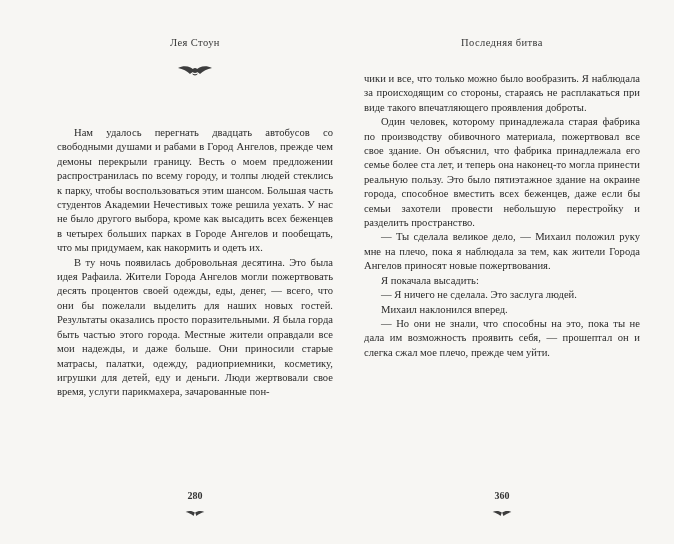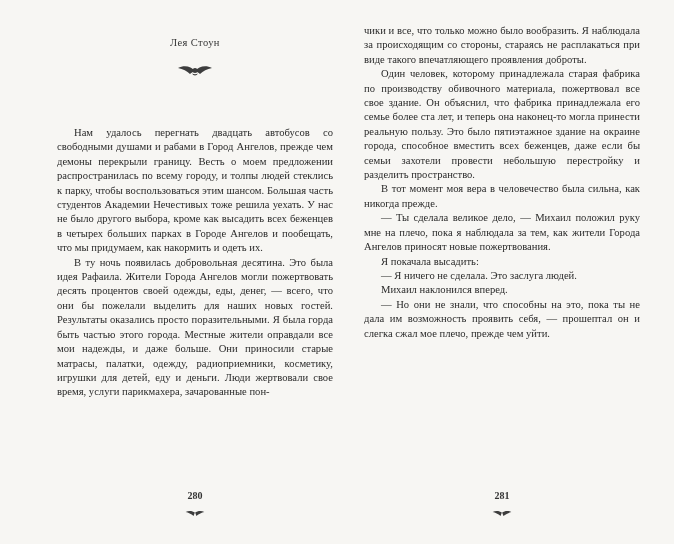--- a/index.html
+++ b/index.html
@@ -78,34 +78,34 @@
           <svg width="20" height="8" viewBox="0 0 60 20">
             <path class="ink" d="M30 6 C22 0 10 0 2 4 C10 6 18 10 26 16 C27 12 28 8 30 6 Z"></path>
             <path class="ink" d="M30 6 C38 0 50 0 58 4 C50 6 42 10 34 16 C33 12 32 8 30 6 Z"></path>
           </svg>
         </span>
       </div>
     </div>
   </div>
 
   <div class="page page-right">
+    <div class="running-head">Последняя битва</div>
 
     <div class="text-block">
       <p class="no-indent">чики и все, что только можно было вообразить. Я наблюдала за происходящим со стороны, стараясь не расплакаться при виде такого впечатляющего проявления доброты.</p>
       <p>Один человек, которому принадлежала старая фабрика по производству обивочного материала, пожертвовал все свое здание. Он объяснил, что фабрика принадлежала его семье более ста лет, и теперь она наконец-то могла принести реальную пользу. Это было пятиэтажное здание на окраине города, способное вместить всех беженцев, даже если бы семьи захотели провести небольшую перестройку и разделить пространство.</p>
-      <p>В тот момент моя вера в человечество была сильна, как никогда прежде.</p>
       <p>— Ты сделала великое дело, — Михаил положил руку мне на плечо, пока я наблюдала за тем, как жители Города Ангелов приносят новые пожертвования.</p>
       <p>Я покачала высадить:</p>
       <p>— Я ничего не сделала. Это заслуга людей.</p>
       <p>Михаил наклонился вперед.</p>
       <p>— Но они не знали, что способны на это, пока ты не дала им возможность проявить себя, — прошептал он и слегка сжал мое плечо, прежде чем уйти.</p>
     </div>
 
     <div class="page-footer">
-      <div class="page-number">281</div>
+      <div class="page-number">360</div>
       <div class="ornament-bottom">
         <span>
           <svg width="20" height="8" viewBox="0 0 60 20">
             <path class="ink" d="M30 6 C22 0 10 0 2 4 C10 6 18 10 26 16 C27 12 28 8 30 6 Z"></path>
             <path class="ink" d="M30 6 C38 0 50 0 58 4 C50 6 42 10 34 16 C33 12 32 8 30 6 Z"></path>
           </svg>
         </span>
       </div>
     </div>
   </div>

